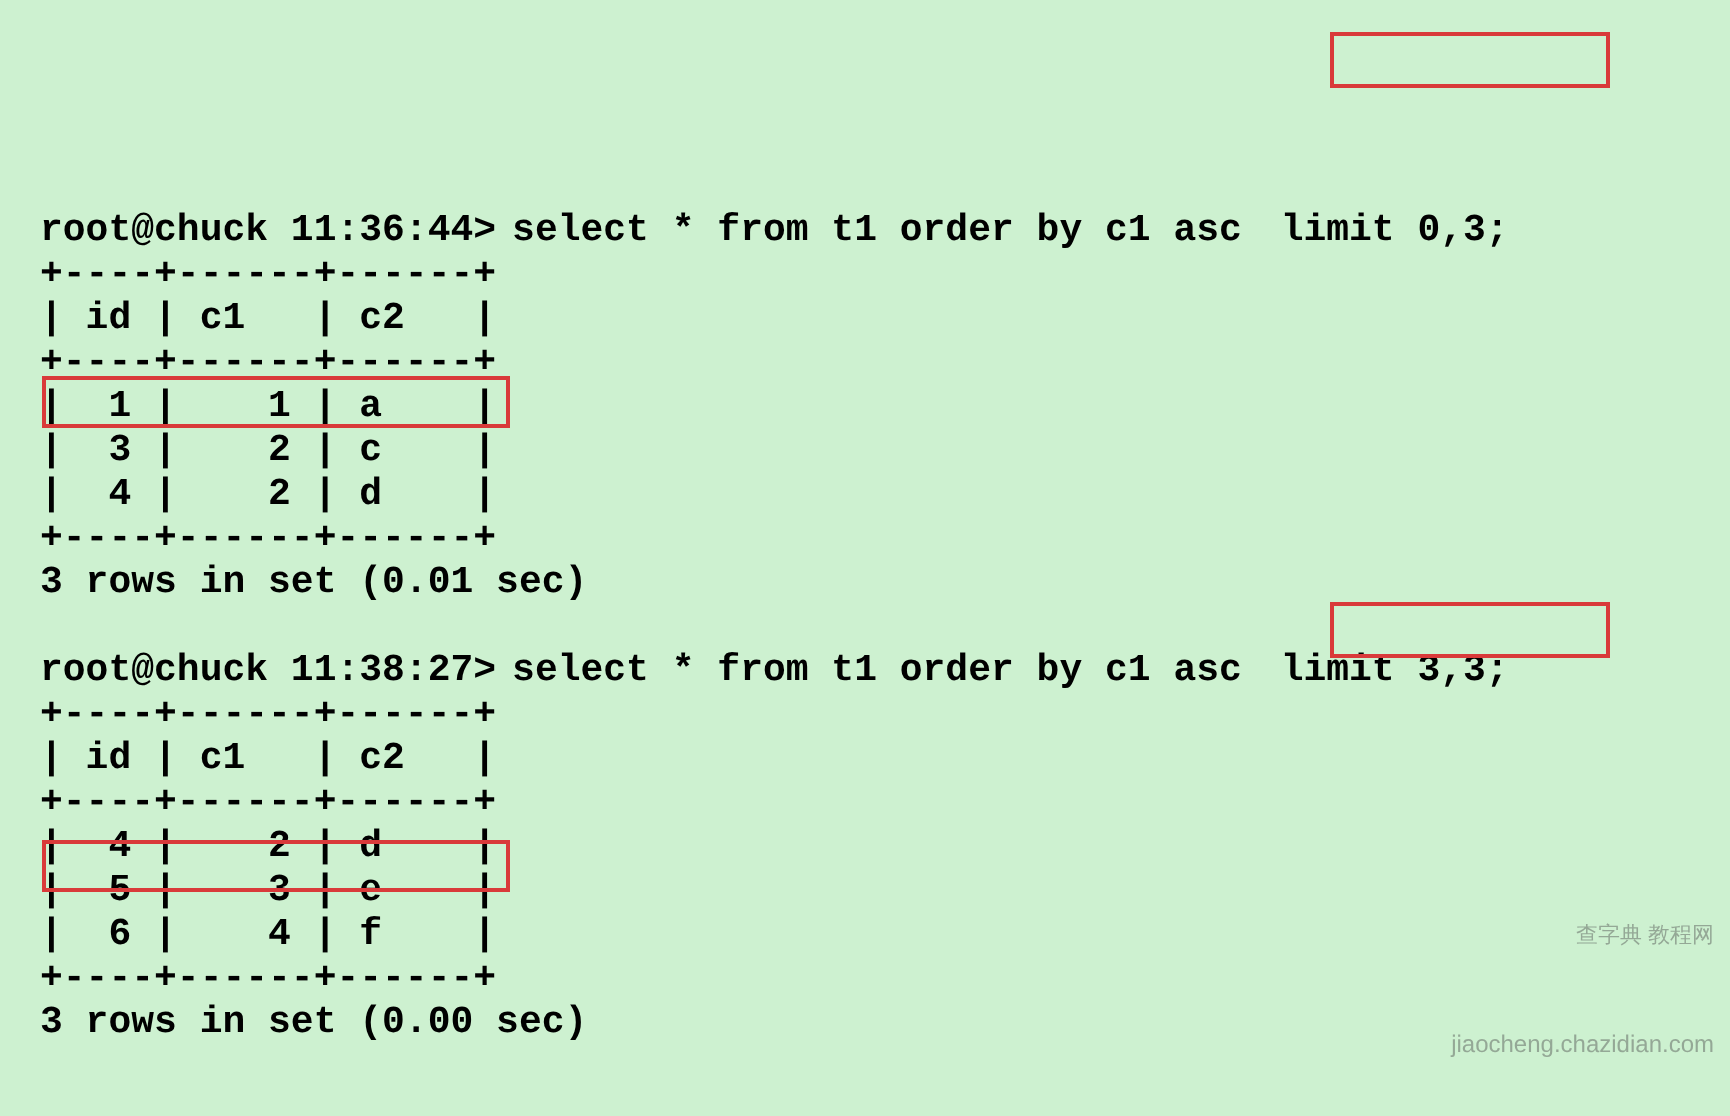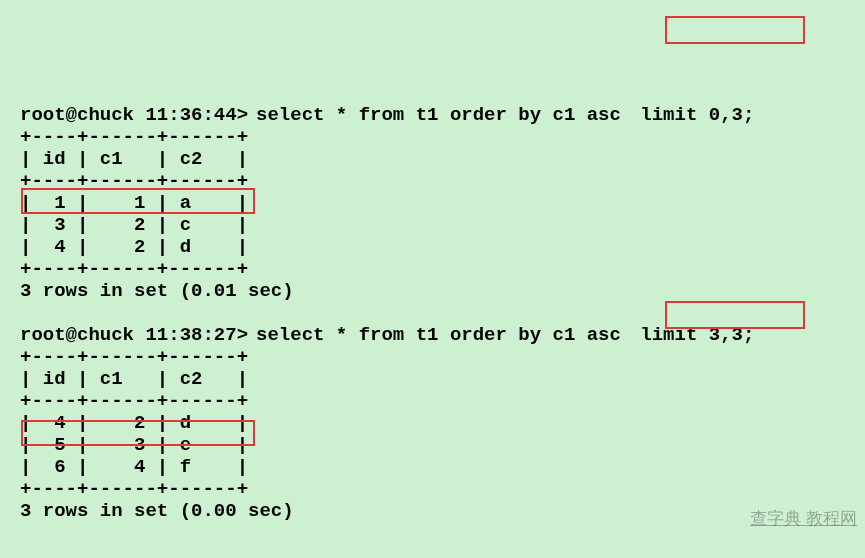--- a/index.html
+++ b/index.html
@@ -54,22 +54,21 @@
       bottom: 12px;
       right: 8px;
       font-family: sans-serif;
       font-size: 12px;
       font-weight: normal;
       color: rgba(80, 80, 80, 0.45);
       text-align: right;
       line-height: 1.3;
     }
     .watermark .big {
-      font-size: 17px;
-      text-decoration: underline;
+      font-size: 11px;
     }
   </style>
 </head>
 <body>
 
 
 
 <div><span>root@chuck 11:36:44&gt;</span><span>select * from t1 order by c1 asc </span><span>limit 0,3;</span>
 <span>+----+------+------+</span>
 <span>| id | c1   | c2   |</span>
@@ -90,16 +89,17 @@
 <span>+----+------+------+</span>
 <span>3 rows in set (0.00 sec)</span></div>
 
 <div class="highlight-box box1"></div>
 <div class="highlight-box box2"></div>
 <div class="highlight-box box3"></div>
 <div class="highlight-box box4"></div>
 
 <div class="watermark">
   <div class="big">查字典 教程网</div>
+  <div>jiaocheng.chazidian.com</div>
 </div>
 
 
 
 
 </body></html>

